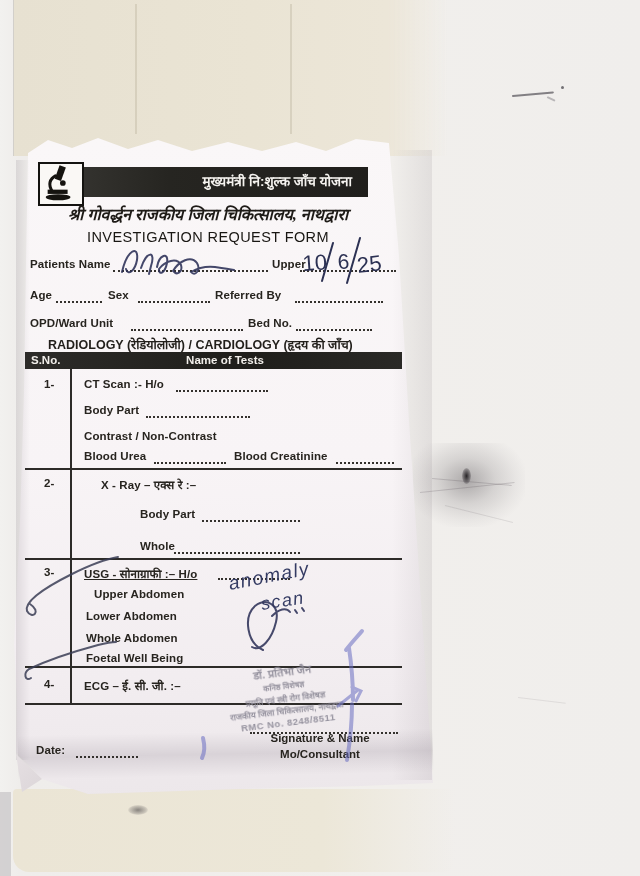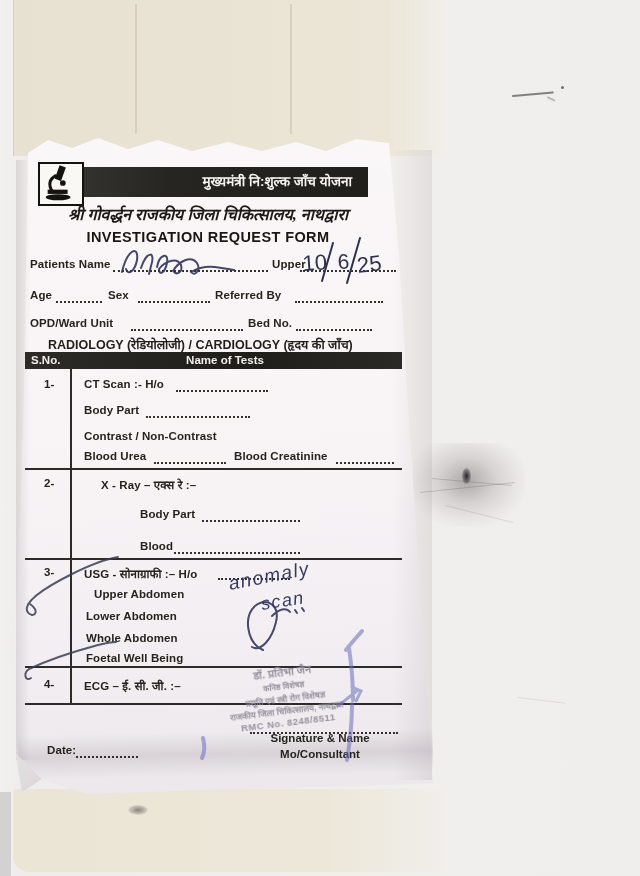--- a/index.html
+++ b/index.html
@@ -25,21 +25,21 @@
     filter:drop-shadow(0 0 3px rgba(95,85,80,.45)) drop-shadow(0 2px 2px rgba(95,85,80,.3));}
   .shade{pointer-events:none;}
   
   .lbl{font-size:11.5px;font-weight:bold;color:#27241f;letter-spacing:.1px;white-space:nowrap;}
   .leader{display:inline-block;border-bottom:2px dotted #34312d;height:10px;}
   .banner{background:linear-gradient(90deg,#33322e 0%,#262521 30%,#201f1c 100%);
     color:#f5f3ef;font-weight:bold;font-size:13.5px;text-align:right;
     line-height:30px;padding-right:16px;box-sizing:border-box;}
   .hosp{font-family:"Liberation Serif",serif;font-style:italic;font-weight:bold;
     font-size:16px;color:#1e1b17;text-align:center;white-space:nowrap;}
-  .title{font-size:14.5px;font-weight:bold;letter-spacing:.4px;color:#191713;text-align:center;}
+  .title{font-size:14.5px;font-weight:normal;letter-spacing:.4px;color:#191713;text-align:center;}
   .secthead{font-size:12.5px;font-weight:bold;color:#221f1b;white-space:nowrap;}
   .thbar{background:linear-gradient(90deg,#2c2b28,#1f1e1b 60%,#2a2926);color:#f2efeb;
     font-size:11.5px;font-weight:bold;}
   .vrule{background:#2d2b28;}
   .hrule{background:#2d2b28;height:1.5px;}
   .stamp{color:#8f8c99;text-align:center;font-weight:bold;opacity:.92;
     transform:rotate(-7deg);filter:blur(.3px);white-space:nowrap;}
   .stamp .s1{font-size:11px;}
   .stamp .s2{font-size:8px;margin-top:1px;}
   .stamp .s3{font-size:8.5px;margin-top:2px;}
@@ -132,26 +132,26 @@
   <div class="abs lbl" style="left:84px;top:450px;">Blood Urea</div>
   <span class="abs leader" style="left:154px;top:452px;width:72px;"></span>
   <div class="abs lbl" style="left:234px;top:450px;">Blood Creatinine</div>
   <span class="abs leader" style="left:336px;top:452px;width:58px;"></span>
   <div class="abs hrule" style="left:25px;top:468px;width:377px;"></div>
 
   <div class="abs lbl" style="left:44px;top:477px;">2-</div>
   <div class="abs lbl" style="left:84px;top:477px;margin-left:17px;">X - Ray – एक्स रे :–</div>
   <div class="abs lbl" style="left:140px;top:508px;">Body Part</div>
   <span class="abs leader" style="left:202px;top:510px;width:98px;"></span>
-  <div class="abs lbl" style="left:140px;top:540px;">Blood</div>
+  <div class="abs lbl" style="left:140px;top:540px;">Whole</div>
   <span class="abs leader" style="left:174px;top:542px;width:126px;"></span>
   <div class="abs hrule" style="left:25px;top:558px;width:377px;"></div>
 
   <div class="abs lbl" style="left:44px;top:566px;">3-</div>
-  <div class="abs lbl" style="left:84px;top:566px;">USG - सोनाग्राफी :–  H/o</div>
+  <div class="abs lbl" style="left:84px;top:566px;text-decoration:underline;">USG - सोनाग्राफी :–  H/o</div>
   <span class="abs leader" style="left:218px;top:568px;width:72px;"></span>
   <div class="abs lbl" style="left:86px;top:588px;padding-left:8px;">Upper Abdomen</div>
   <div class="abs lbl" style="left:86px;top:610px;">Lower Abdomen</div>
   <div class="abs lbl" style="left:86px;top:632px;">Whole Abdomen</div>
   <div class="abs lbl" style="left:86px;top:652px;">Foetal Well Being</div>
   <div class="abs hrule" style="left:25px;top:666px;width:377px;"></div>
 
   <div class="abs lbl" style="left:44px;top:678px;">4-</div>
   <div class="abs lbl" style="left:84px;top:678px;">ECG – ई. सी. जी. :–</div>
   <div class="abs hrule" style="left:25px;top:703px;width:377px;"></div>
@@ -160,21 +160,21 @@
     <div class="s1">डॉ. प्रतिभा जैन</div>
     <div class="s2">कनिष्ठ विशेषज्ञ</div>
     <div class="s3">प्रसूति एवं स्त्री रोग विशेषज्ञ</div>
     <div class="s4">राजकीय जिला चिकित्सालय, नाथद्वारा</div>
     <div class="s5">RMC No. 8248/8511</div>
   </div>
 
   <span class="abs leader" style="left:250px;top:722px;width:148px;"></span>
   <div class="abs sig" style="left:240px;top:732px;width:160px;">Signature &amp; Name</div>
   <div class="abs sig" style="left:240px;top:748px;width:160px;">Mo/Consultant</div>
-  <div class="abs lbl" style="left:47px;top:744px;">Date:</div>
+  <div class="abs lbl" style="left:36px;top:744px;">Date:</div>
   <span class="abs leader" style="left:76px;top:746px;width:62px;"></span>
 
   <svg class="abs" style="left:0;top:0;" width="640" height="876" viewBox="0 0 640 876">
 
     <path d="M122,272 C127,250 139,244 137,260 C135,271 128,276 126,269
              M141,268 C147,250 156,251 151,266 L149,274
              M157,267 C159,255 169,251 167,263 C165,273 159,276 159,269
              C165,261 177,257 181,265 C183,272 177,276 173,271
              C179,261 191,255 197,263 C201,270 195,277 191,272
              C198,268 207,266 215,267 C222,268 229,269 234,270" fill="none" stroke="#30345a" stroke-width="2" stroke-linecap="round" opacity=".9"></path>

